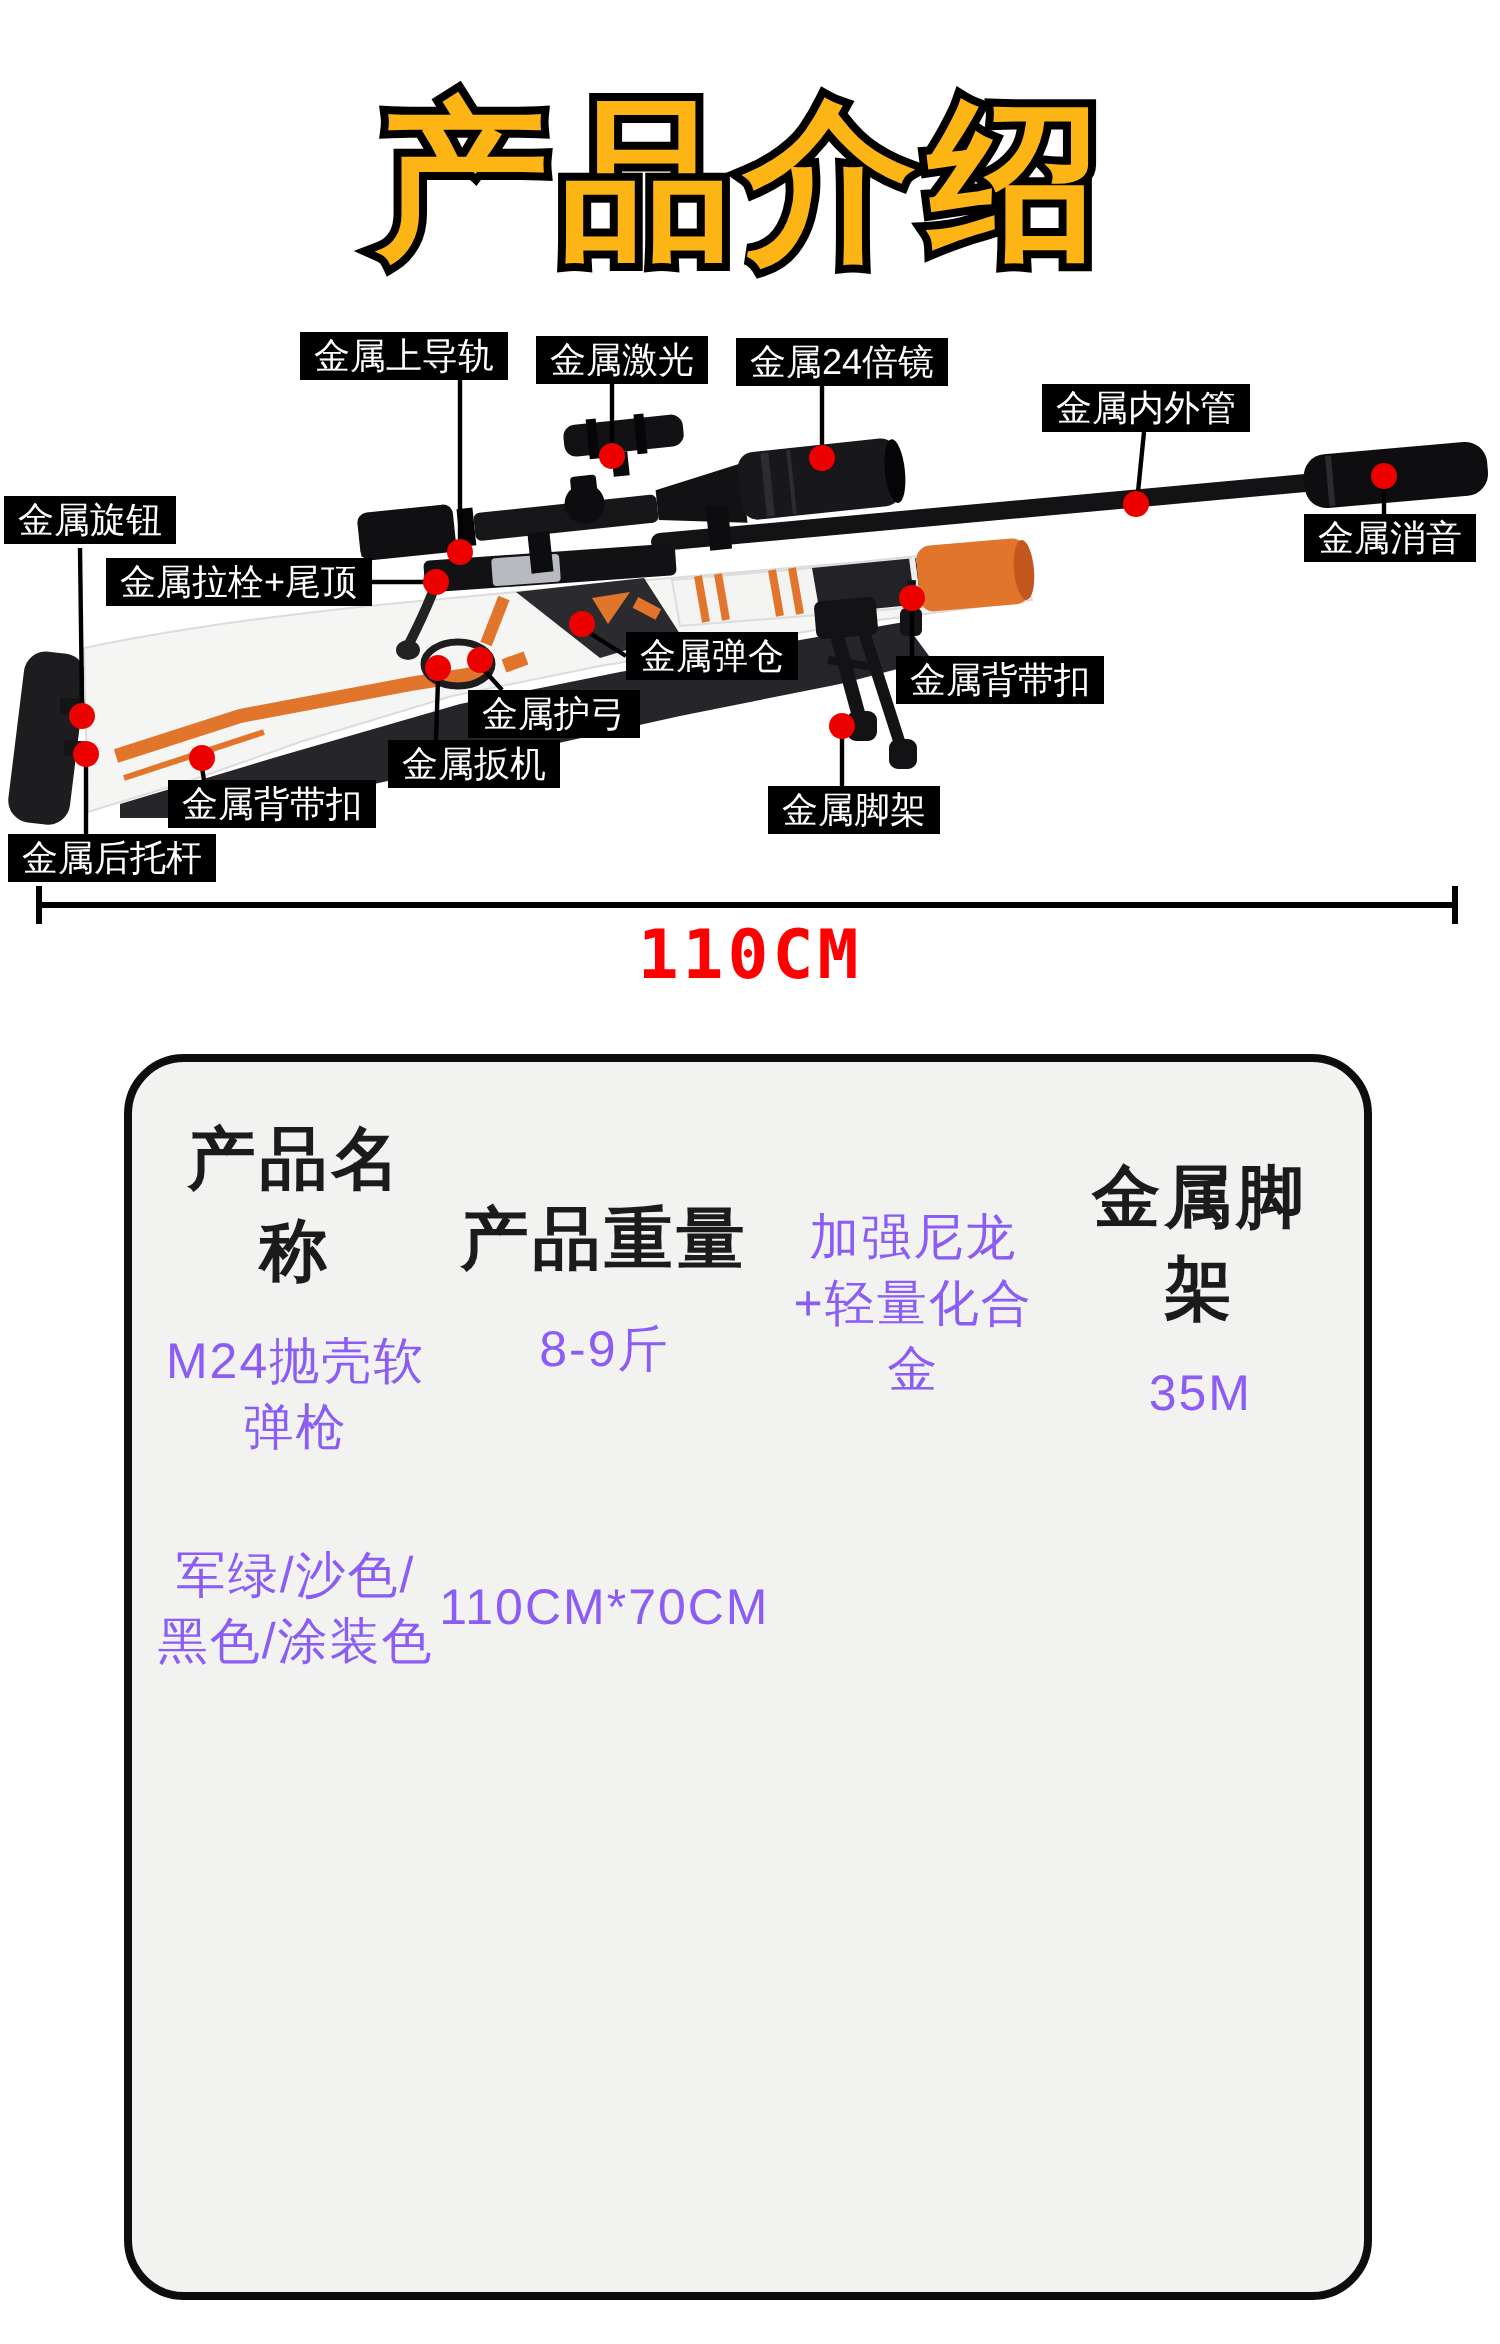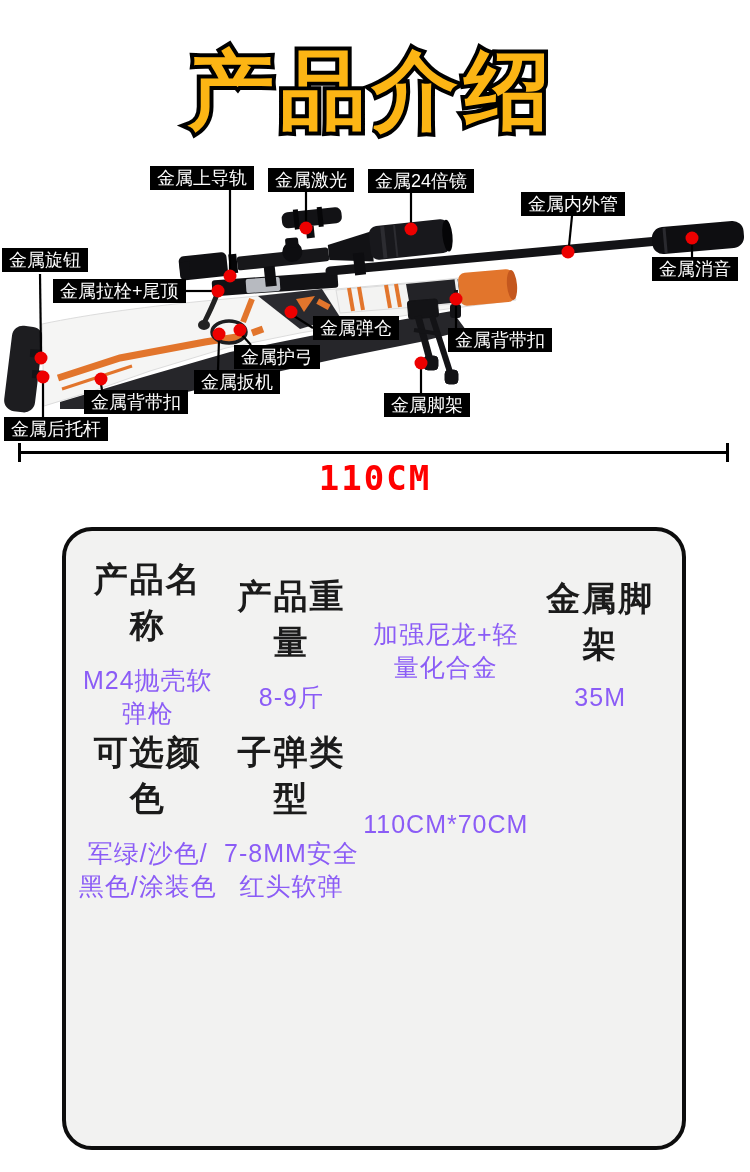--- a/index.html
+++ b/index.html
@@ -193,25 +193,20 @@
       <div class="spec-v">8-9斤</div>
     </div>
     <div class="spec-cell">
       <div class="spec-v">加强尼龙+轻量化合金</div>
     </div>
     <div class="spec-cell">
       <div class="spec-h">金属脚架</div>
       <div class="spec-v">35M</div>
     </div>
     <div class="spec-cell">
-      <div class="spec-h">可选颜色</div>
       <div class="spec-v">军绿/沙色/黑色/涂装色</div>
     </div>
     <div class="spec-cell">
-      <div class="spec-h">子弹类型</div>
-      <div class="spec-v">7-8MM安全红头软弹</div>
-    </div>
-    <div class="spec-cell">
       <div class="spec-v">110CM*70CM</div>
     </div>
   </div>
 
 </div>
 
 </body></html>

